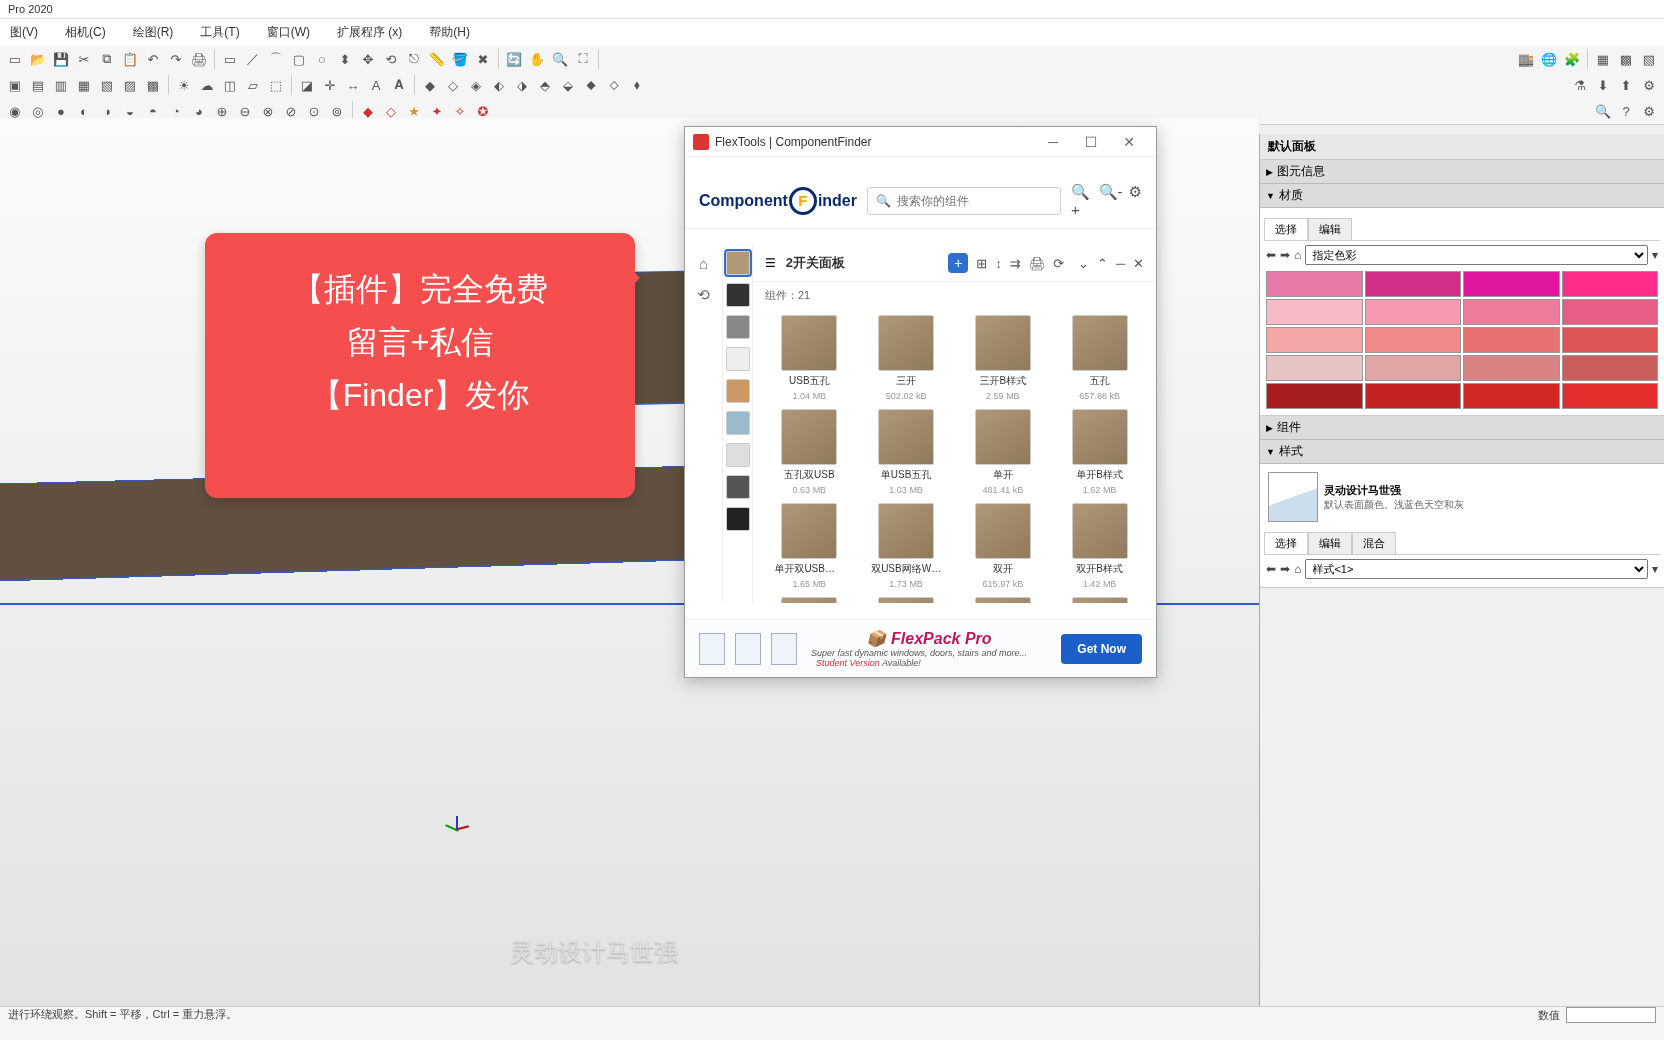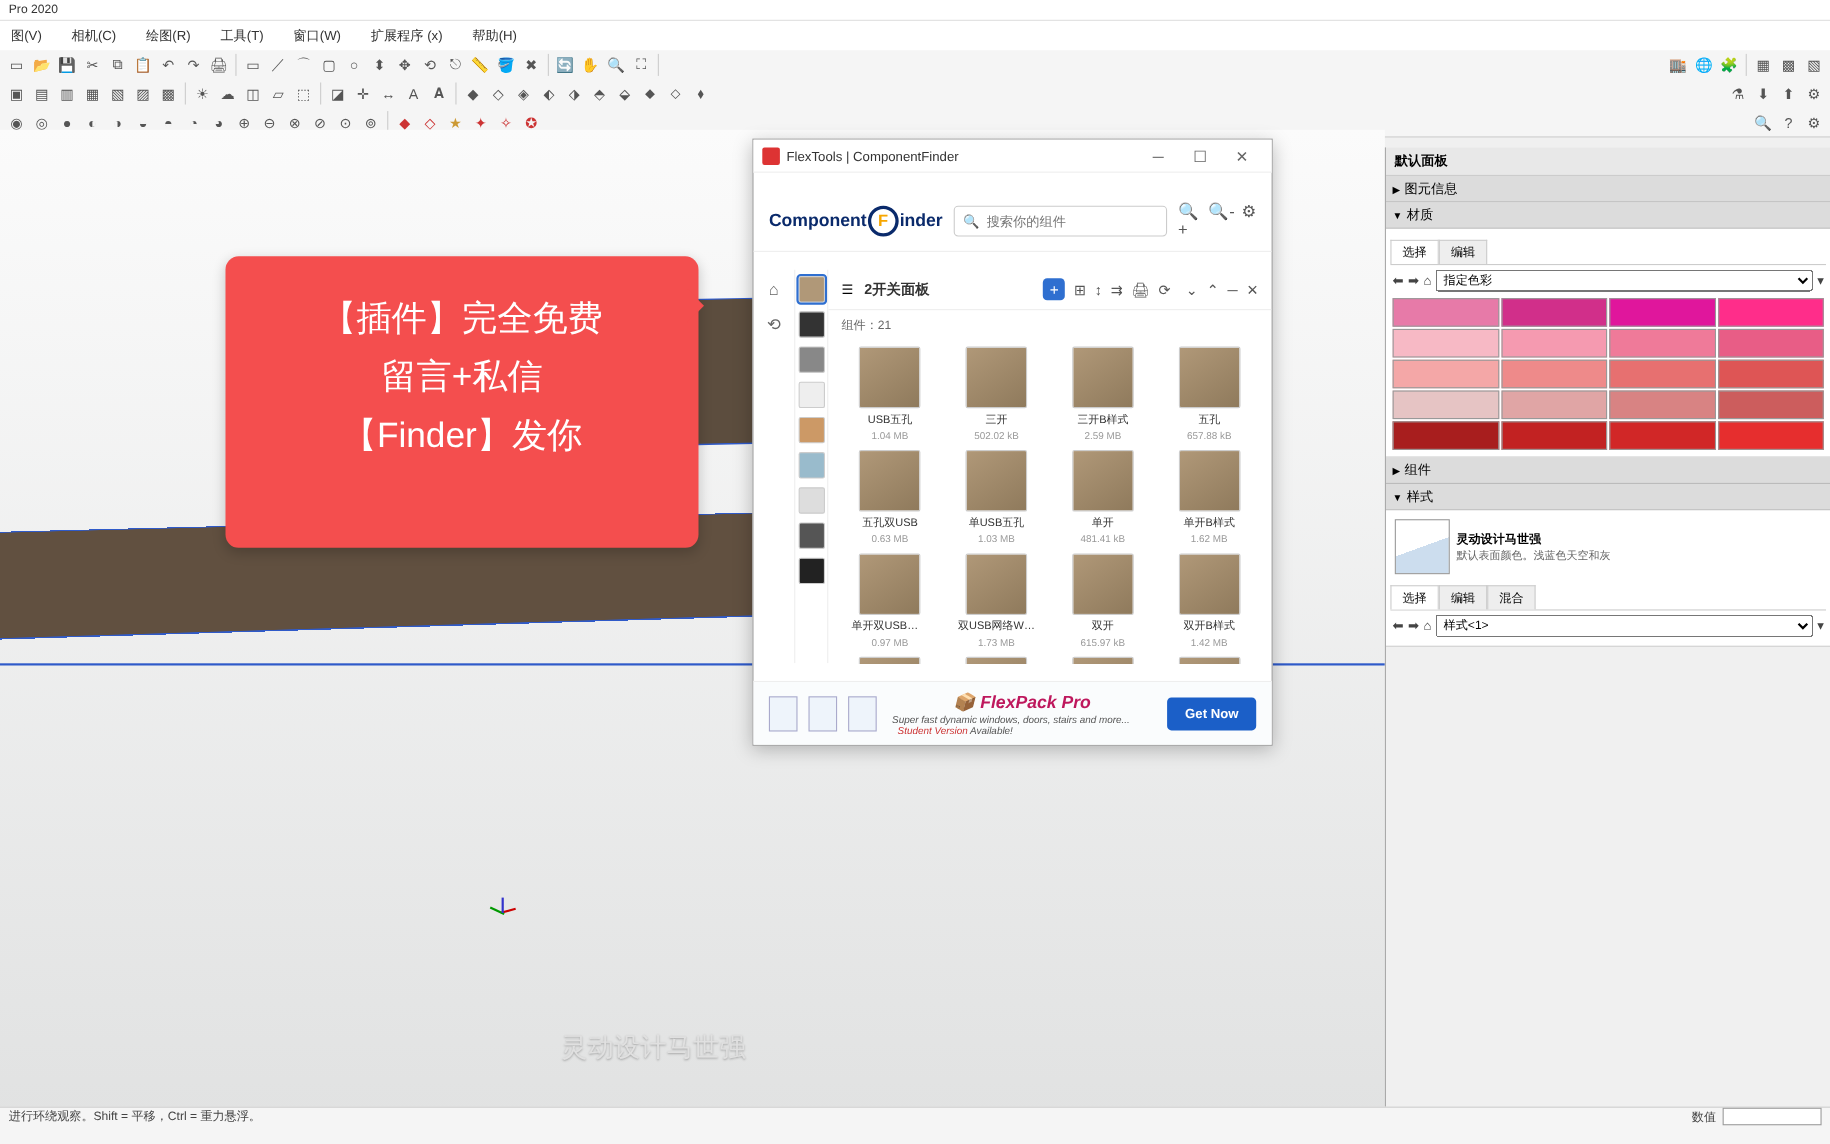--- a/index.html
+++ b/index.html
@@ -335,21 +335,21 @@
             <div class="comp-size">481.41 kB</div>
           </div>
           <div class="comp-card">
             <div class="comp-thumb"></div>
             <div class="comp-name">单开B样式</div>
             <div class="comp-size">1.62 MB</div>
           </div>
           <div class="comp-card">
             <div class="comp-thumb"></div>
             <div class="comp-name">单开双USB五孔</div>
-            <div class="comp-size">0.97 MB</div>
+            <div class="comp-size">1.65 MB</div>
           </div>
           <div class="comp-card">
             <div class="comp-thumb"></div>
             <div class="comp-name">双USB网络WiFi</div>
             <div class="comp-size">1.73 MB</div>
           </div>
           <div class="comp-card">
             <div class="comp-thumb"></div>
             <div class="comp-name">双开</div>
             <div class="comp-size">615.97 kB</div>

